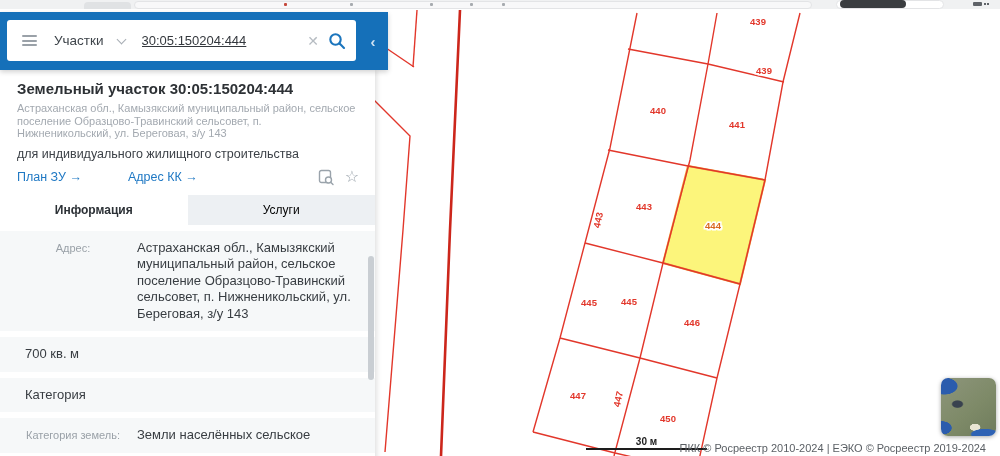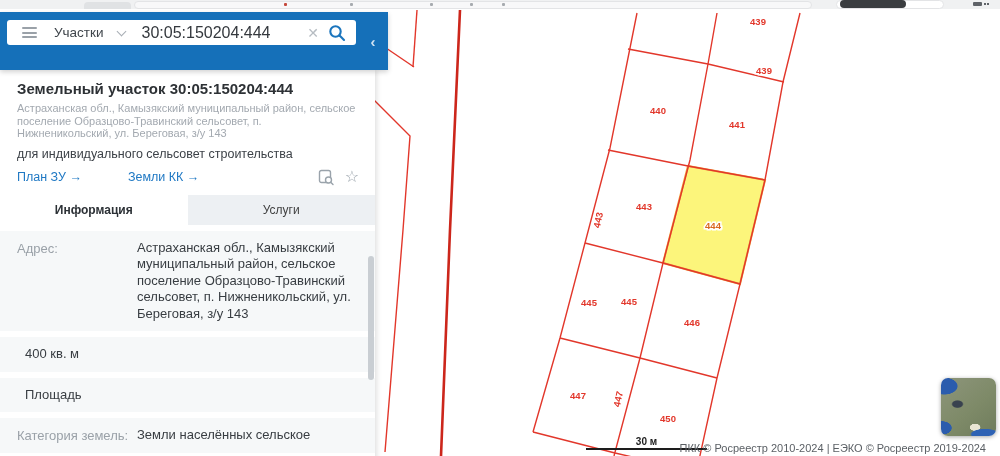--- a/index.html
+++ b/index.html
@@ -33,48 +33,48 @@
       radial-gradient(22px 14px at 6% 14%, #2b5cad 58%, rgba(43,92,173,0) 62%),
       radial-gradient(16px 11px at 2% 86%, #2b5cad 58%, rgba(43,92,173,0) 62%),
       radial-gradient(24px 9px at 80% 97%, #2e62b4 55%, rgba(46,98,180,0) 62%),
       radial-gradient(9px 6px at 62% 85%, #e9e5d3 55%, rgba(233,229,211,0) 62%),
       radial-gradient(12px 8px at 30% 45%, #39424f 40%, rgba(57,66,79,0) 52%),
       linear-gradient(140deg, #8d957b 0%, #7e8a68 55%, #6f7c5c 100%);
   }
 
   
   .search-bar { position:absolute; left:0; top:12px; width:388px; height:58px; background:#1570b9; z-index:50; box-shadow:0 2px 5px rgba(0,0,0,.18); }
-  .search-box { position:absolute; left:7px; top:8px; width:349px; height:25px; background:#fff; border-radius:3px; display:flex; align-items:center; }
+  .search-box { position:absolute; left:7px; top:8px; width:349px; height:41px; background:#fff; border-radius:3px; display:flex; align-items:center; }
   .hamburger { width:15px; margin-left:15px; cursor:pointer; }
   .hamburger i { display:block; height:2px; background:#9aa1a8; margin:2.5px 0; border-radius:1px; }
   .cat { display:flex; align-items:center; margin-left:17px; cursor:pointer; }
   .cat-label { font-size:13.5px; color:#3f454b; }
   .chev-down { width:7px; height:7px; border-right:1.6px solid #a7adb4; border-bottom:1.6px solid #a7adb4; transform:rotate(45deg); margin-left:14px; margin-top:-3px; }
-  .query-input { flex:1; border:none; outline:none; font-size:16px; color:#34383d; margin-left:17px; font-family:"Liberation Sans", sans-serif; min-width:0; background:transparent; }
+  .query-input { flex:1; border:none; outline:none; font-size:13px; color:#34383d; margin-left:17px; font-family:"Liberation Sans", sans-serif; min-width:0; background:transparent;text-decoration:underline; }
   .clear-x { font-size:14px; color:#b6bcc2; margin:0 9px 0 4px; cursor:pointer; }
   .mag { margin-right:10px; cursor:pointer; flex:0 0 auto; }
   .collapse { position:absolute; right:3px; top:0; height:58px; width:24px; display:flex; align-items:center; justify-content:center; color:#cfe2f2; font-size:15px; font-weight:bold; cursor:pointer; }
 
   
   .panel { position:absolute; left:0; top:70px; width:375px; height:450px; background:#fff; z-index:45; box-shadow:2px 0 5px rgba(0,0,0,.12); overflow:hidden; }
   .panel-head { padding:10px 16px 0 17px; }
   .p-title { font-size:15px; font-weight:bold; color:#2d3135; margin-bottom:5px; }
   .p-sub { font-size:11px; line-height:12.5px; color:#a3a9b0; margin-bottom:7px; }
   .p-usage { font-size:12.5px; color:#3c4147; margin-bottom:8px; }
   .p-links { display:flex; align-items:center; margin-bottom:9px;gap:20px; }
   .p-link { font-size:12.5px; color:#2079c4; text-decoration:none; margin-right:26px; cursor:pointer; }
   .p-ico { margin-left:auto; display:flex; align-items:center; gap:10px; }
   .star { font-size:16px; color:#9aa3ab; line-height:16px; cursor:pointer; }
   .tabs { display:flex; height:30px; }
   .tab { flex:1; display:flex; align-items:center; justify-content:center; font-size:12px; cursor:pointer; }
   .tab.active { background:#fff; color:#2c3136; font-weight:bold; }
-  .tab.inactive { background:#edf0f3; color:#404040; }
+  .tab.inactive { background:#edf0f3; color:#000000; }
   .rows { padding-top:6px; }
   .row { display:flex; background:#f6f8f9; padding:9px 16px 9px 17px; margin-bottom:6px; }
-  .row .lab { width:112px; flex:0 0 112px; font-size:13px; line-height:13px; color:#9aa1a8; padding-top:2px; }
+  .row .lab { width:112px; flex:0 0 112px; font-size:11px; line-height:13px; color:#9aa1a8; padding-top:2px;text-align:center; }
   .row .val { flex:1; font-size:13px; line-height:16.5px; color:#383d42; padding-left:8px; }
   .scroll-thumb { position:absolute; left:368px; top:186px; width:6px; height:124px; border-radius:3px; background:#c9ced3; cursor:pointer; }
 </style>
 </head>
 <body>
 
 <svg id="map-svg" viewBox="0 9 1000 447">
     <polygon points="688,166 765,180 740,284 663,263" fill="#fcf46d" fill-opacity="0.9" stroke="#f0a73c" stroke-width="2"></polygon>
     <polyline points="637,13 610,148 585,243 560,338 533,432" fill="none" stroke="#e2372b" stroke-width="1.4"></polyline>
     <polyline points="533,432 615,453 706,474" fill="none" stroke="#e2372b" stroke-width="1.4"></polyline>
@@ -147,24 +147,24 @@
       <line x1="11.6" y1="11.6" x2="16" y2="16" stroke="#1b75bd" stroke-width="2.1" stroke-linecap="round"></line>
     </svg>
   </div>
   <div class="collapse">‹</div>
 </div>
 
 <div class="panel">
   <div class="panel-head">
     <div class="p-title">Земельный участок 30:05:150204:444</div>
     <div class="p-sub">Астраханская обл., Камызякский муниципальный район, сельское поселение Образцово-Травинский сельсовет, п. Нижненикольский, ул. Береговая, з/у 143</div>
-    <div class="p-usage">для индивидуального сельсовет строительства</div>
+    <div class="p-usage">для индивидуального жилищного строительства</div>
     <div class="p-links">
       <a class="p-link">План ЗУ →</a>
-      <a class="p-link">Земли КК →</a>
+      <a class="p-link">Адрес КК →</a>
       <div class="p-ico">
         <svg width="17" height="17" viewBox="0 0 17 17">
           <rect x="1.5" y="1.5" width="11" height="12" rx="2" fill="none" stroke="#9aa3ab" stroke-width="1.4"></rect>
           <circle cx="10.5" cy="11" r="3" fill="#fff" stroke="#9aa3ab" stroke-width="1.4"></circle>
           <line x1="12.7" y1="13.2" x2="15" y2="15.5" stroke="#9aa3ab" stroke-width="1.4" stroke-linecap="round"></line>
         </svg>
         <span class="star">☆</span>
       </div>
     </div>
   </div>
@@ -173,24 +173,24 @@
     <div class="tab active">Информация</div>
     <div class="tab inactive">Услуги</div>
   </div>
 
   <div class="rows">
     <div class="row">
       <div class="lab">Адрес:</div>
       <div class="val">Астраханская обл., Камызякский муниципальный район, сельское поселение Образцово-Травинский сельсовет, п. Нижненикольский, ул. Береговая, з/у 143</div>
     </div>
     <div class="row">
-      <div class="val">400 кв. м</div>
+      <div class="val">700 кв. м</div>
     </div>
     <div class="row">
-      <div class="val">Площадь</div>
+      <div class="val">Категория</div>
     </div>
     <div class="row">
       <div class="lab">Категория земель:</div>
       <div class="val">Земли населённых сельское</div>
     </div>
 
   </div>
   <div class="scroll-thumb"></div>
 </div>
 

